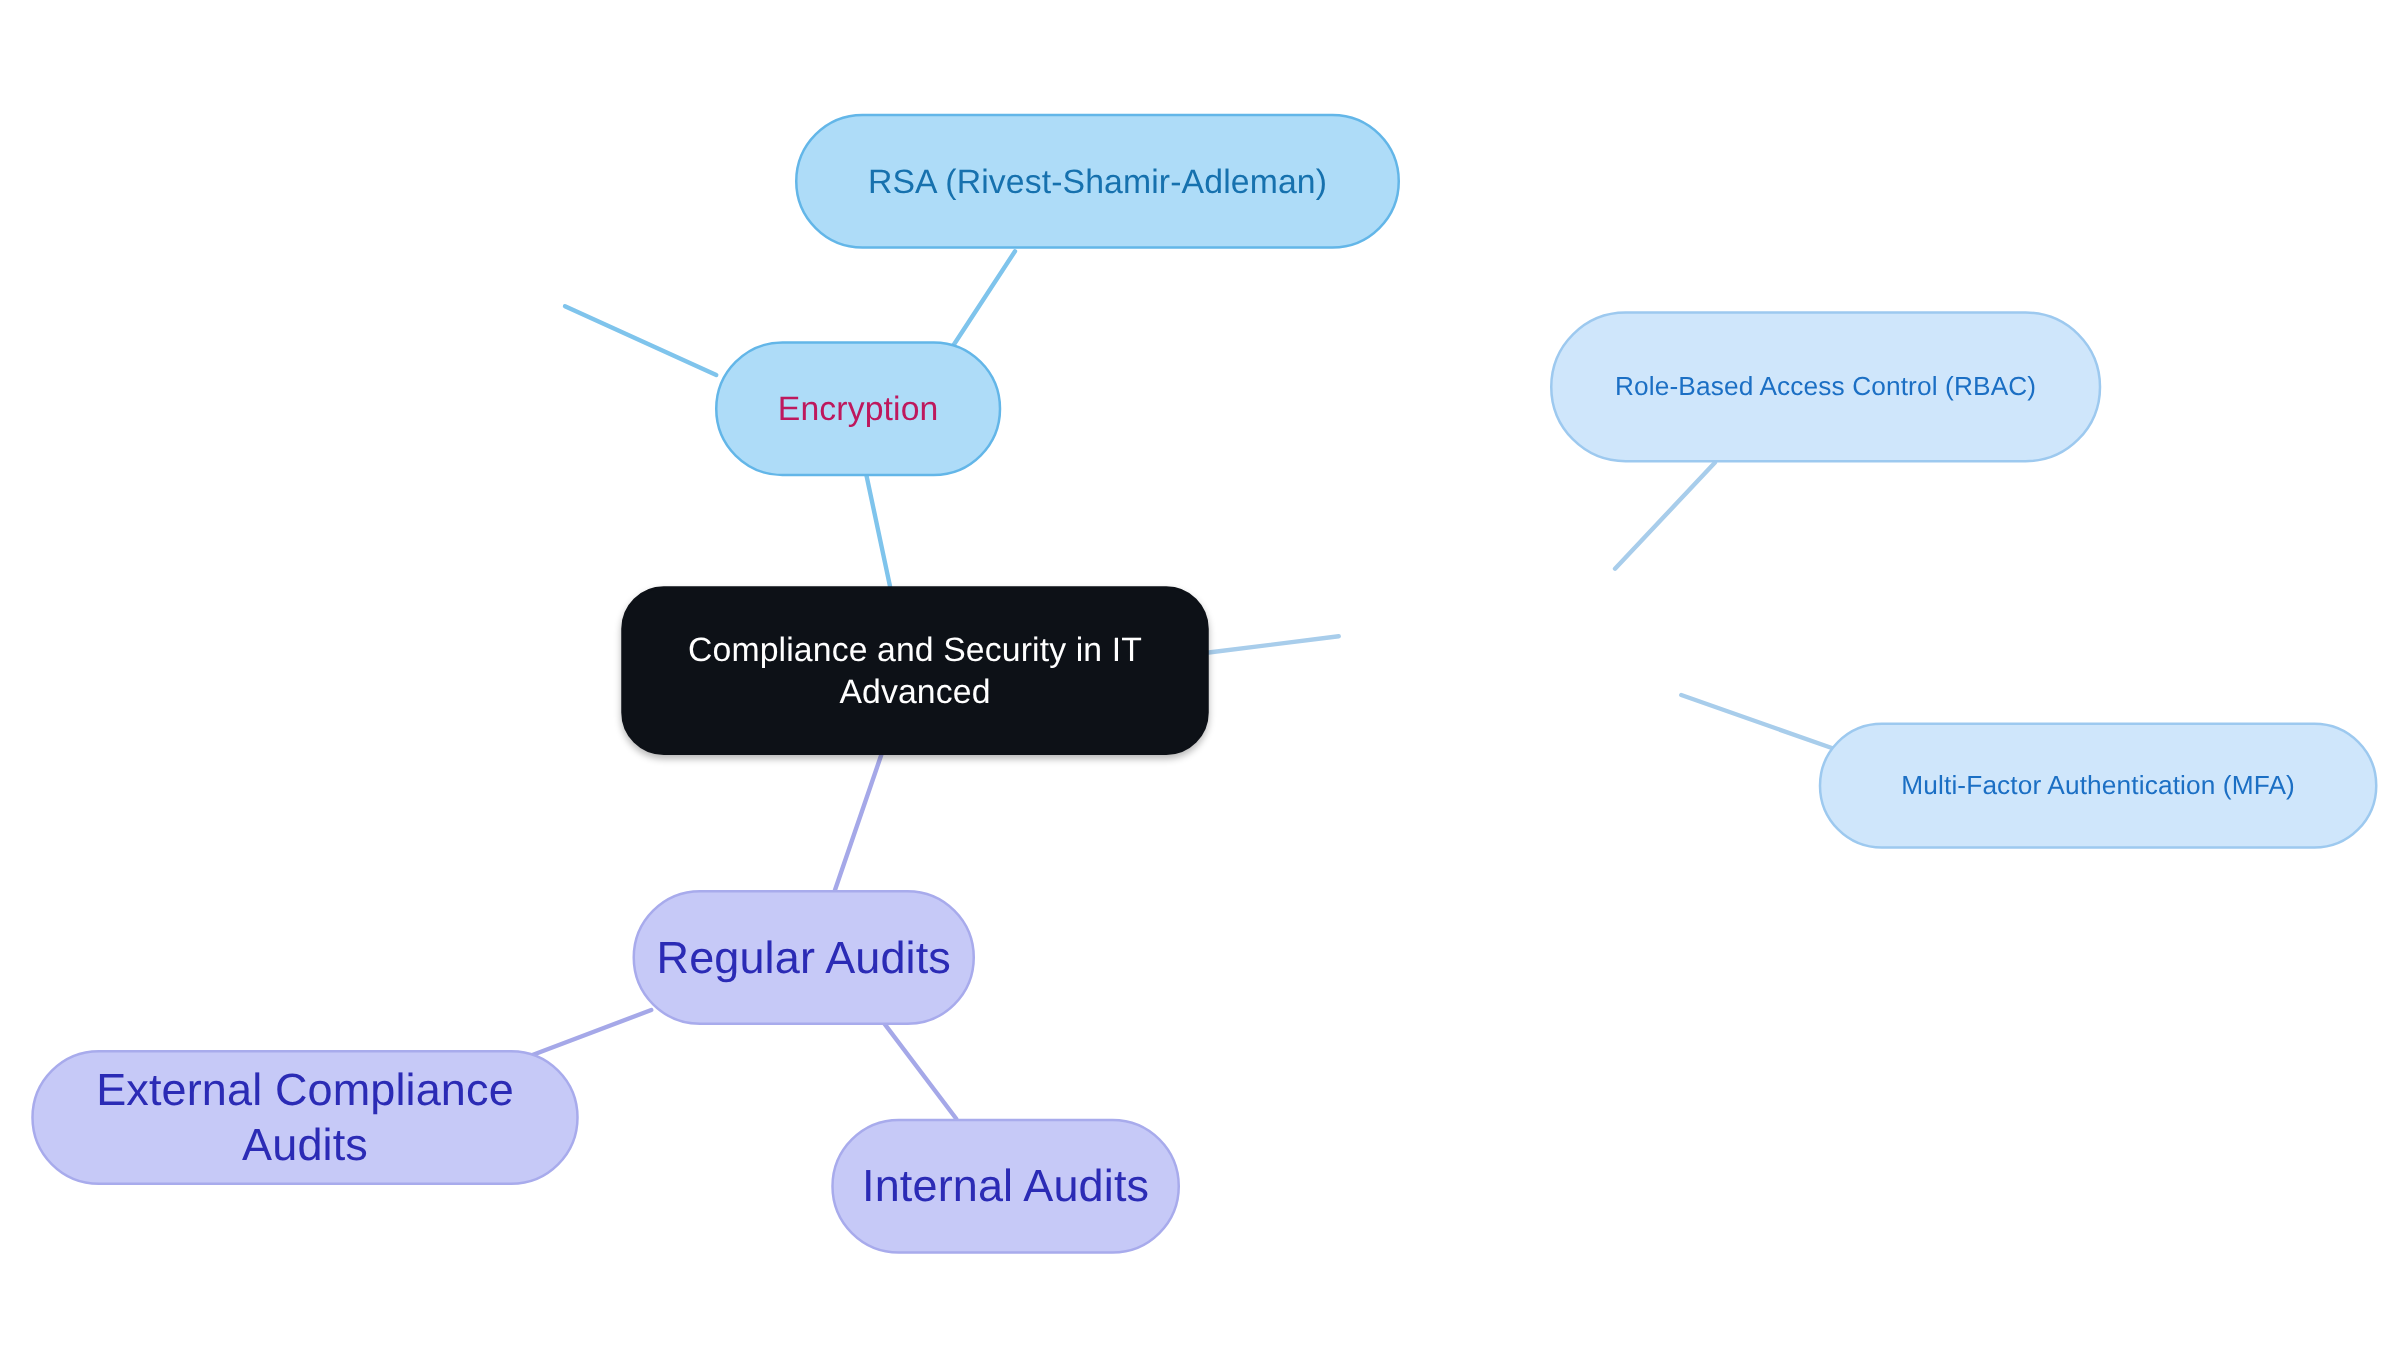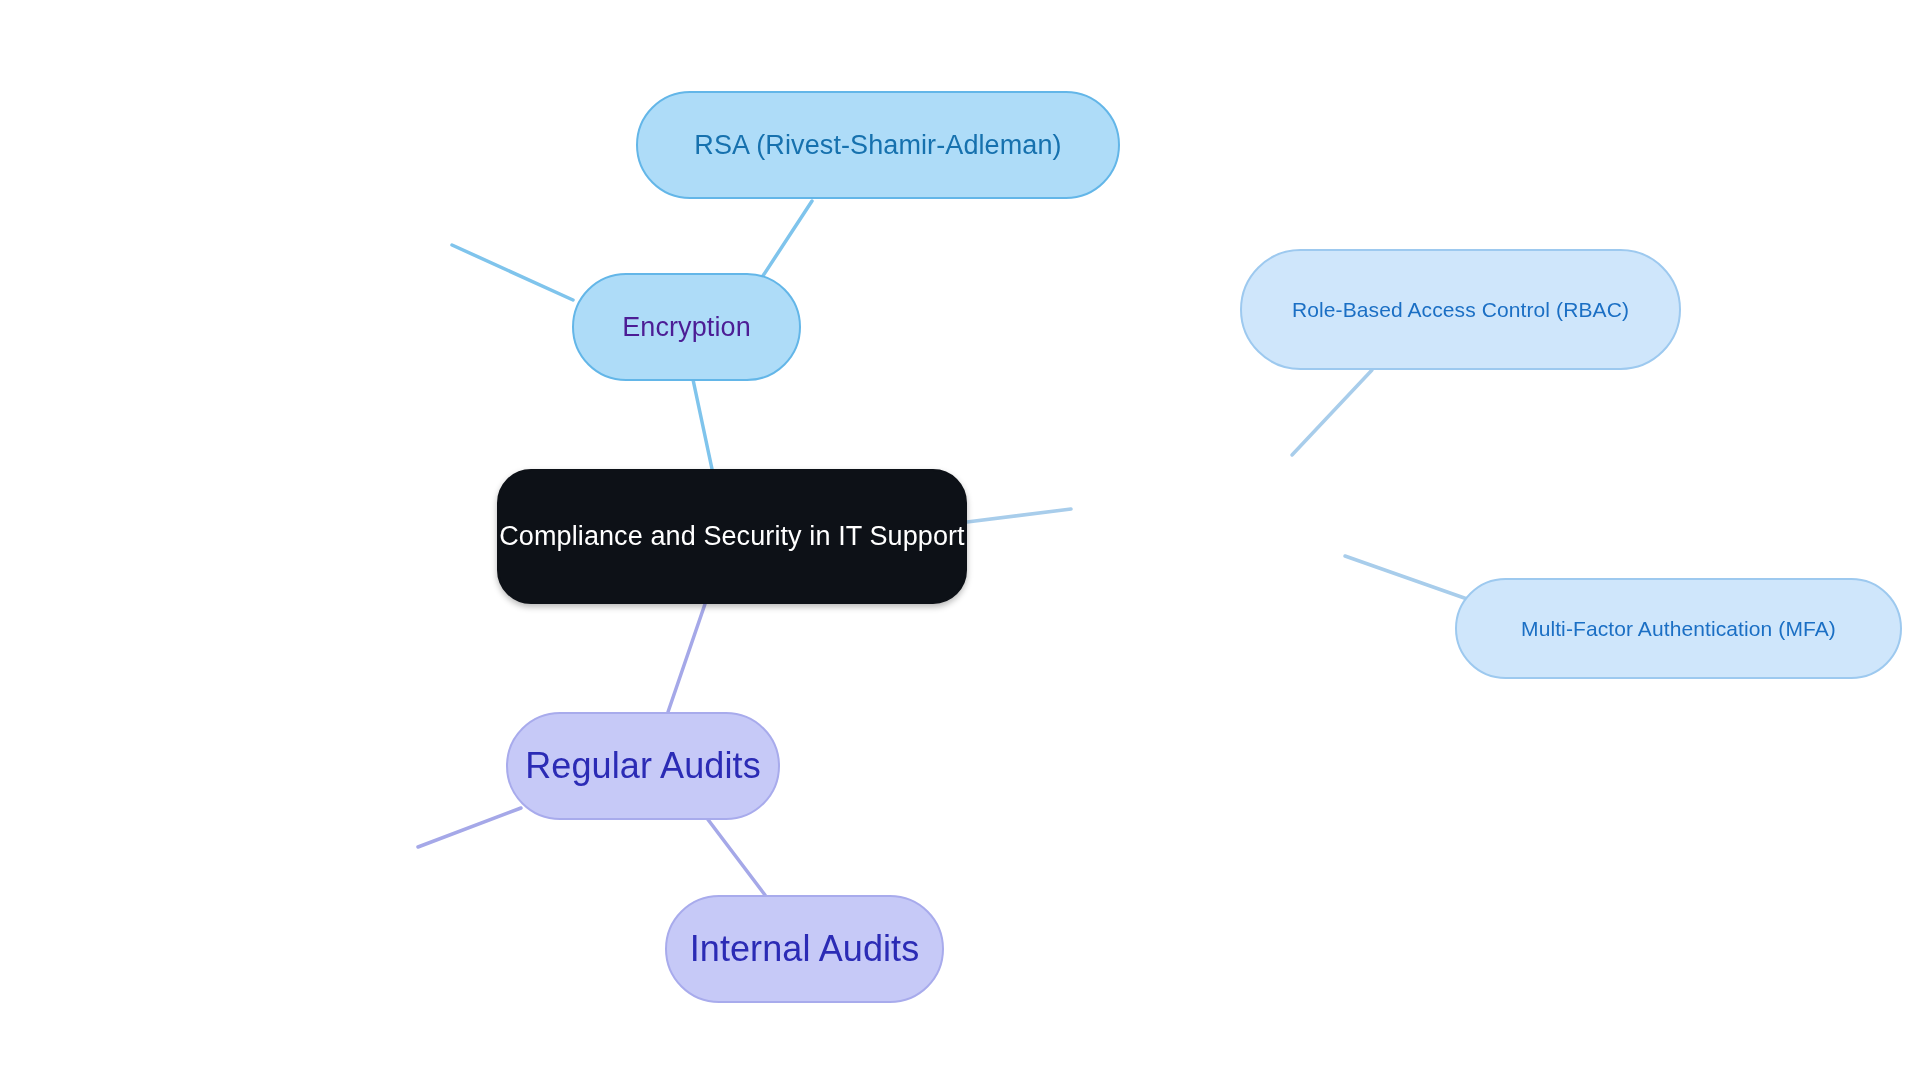--- a/index.html
+++ b/index.html
@@ -92,30 +92,31 @@
       <line x1="573" y1="300" x2="452" y2="245" stroke="#7fc4ec" stroke-width="3.5" stroke-linecap="round"></line>
       <line x1="757" y1="285" x2="812" y2="201" stroke="#7fc4ec" stroke-width="3.5" stroke-linecap="round"></line>
       <line x1="967" y1="522" x2="1071" y2="509" stroke="#a8cdeb" stroke-width="3.5" stroke-linecap="round"></line>
       <line x1="1292" y1="455" x2="1372" y2="370" stroke="#a8cdeb" stroke-width="3.5" stroke-linecap="round"></line>
       <line x1="1345" y1="556" x2="1470" y2="600" stroke="#a8cdeb" stroke-width="3.5" stroke-linecap="round"></line>
       <line x1="705" y1="604" x2="668" y2="712" stroke="#a5a8e8" stroke-width="3.5" stroke-linecap="round"></line>
       <line x1="521" y1="808" x2="418" y2="847" stroke="#a5a8e8" stroke-width="3.5" stroke-linecap="round"></line>
       <line x1="700" y1="809" x2="765" y2="895" stroke="#a5a8e8" stroke-width="3.5" stroke-linecap="round"></line>
     </svg>
 
-  <div class="node node-root node-rounded-rect" style="left: 497px; top: 469px; width: 470px; height: 135px; background: rgb(13, 17, 23); color: rgb(255, 255, 255);">Compliance and Security in IT Support</div>
+  <div class="node node-root node-rounded-rect" style="left: 497px; top: 469px; width: 470px; height: 135px; background: rgb(13, 17, 23); color: rgb(255, 255, 255);">Compliance and Security in IT Advanced</div>
 
-  <div class="node node-blue-mid" style="left: 572px; top: 273px; width: 229px; height: 108px; background: rgb(174, 220, 248); color: #4c1d95;">Encryption</div>
+  <div class="node node-blue-mid" style="left: 572px; top: 273px; width: 229px; height: 108px; background: rgb(174, 220, 248); color: #be185d;">Encryption</div>
 
 
   <div class="node node-blue-mid" style="left: 636px; top: 91px; width: 484px; height: 108px; background: rgb(174, 220, 248); color: rgb(22, 113, 174);">RSA (Rivest-Shamir-Adleman)</div>
 
 
   <div class="node node-blue-light" style="left: 1240px; top: 249px; width: 441px; height: 121px; background: rgb(207, 230, 251); color: rgb(27, 111, 196);">Role-Based Access Control (RBAC)</div>
 
   <div class="node node-blue-light" style="left: 1455px; top: 578px; width: 447px; height: 101px; background: rgb(207, 230, 251); color: rgb(27, 111, 196);">Multi-Factor Authentication (MFA)</div>
 
   <div class="node node-purple" style="left: 506px; top: 712px; width: 274px; height: 108px; background: rgb(198, 201, 247); color: rgb(43, 43, 181);">Regular Audits</div>
 
+  <div class="node node-purple" style="left: 25px; top: 840px; width: 438px; height: 108px; background: rgb(198, 201, 247); color: rgb(43, 43, 181);">External Compliance Audits</div>
 
   <div class="node node-purple" style="left: 665px; top: 895px; width: 279px; height: 108px; background: rgb(198, 201, 247); color: rgb(43, 43, 181);">Internal Audits</div>
 
 </div>
 
 </body></html>

